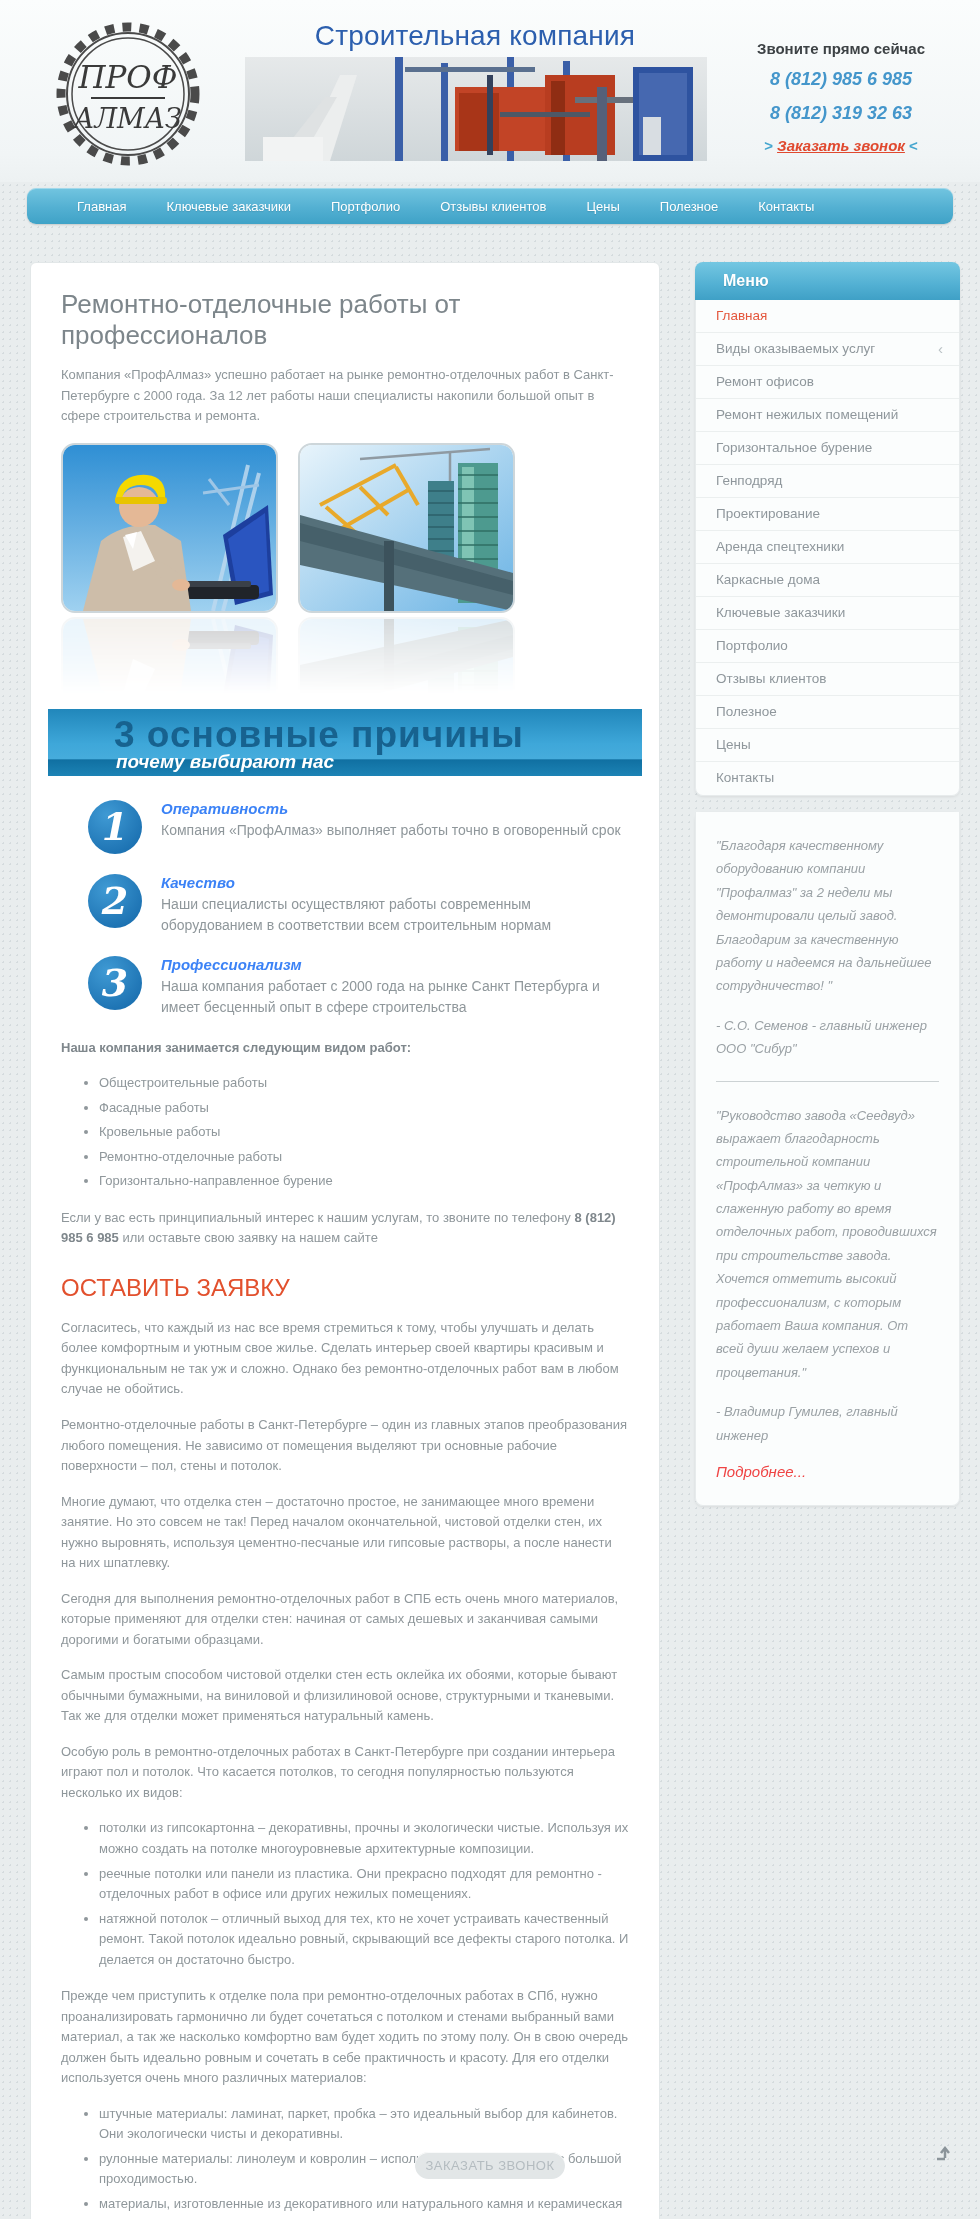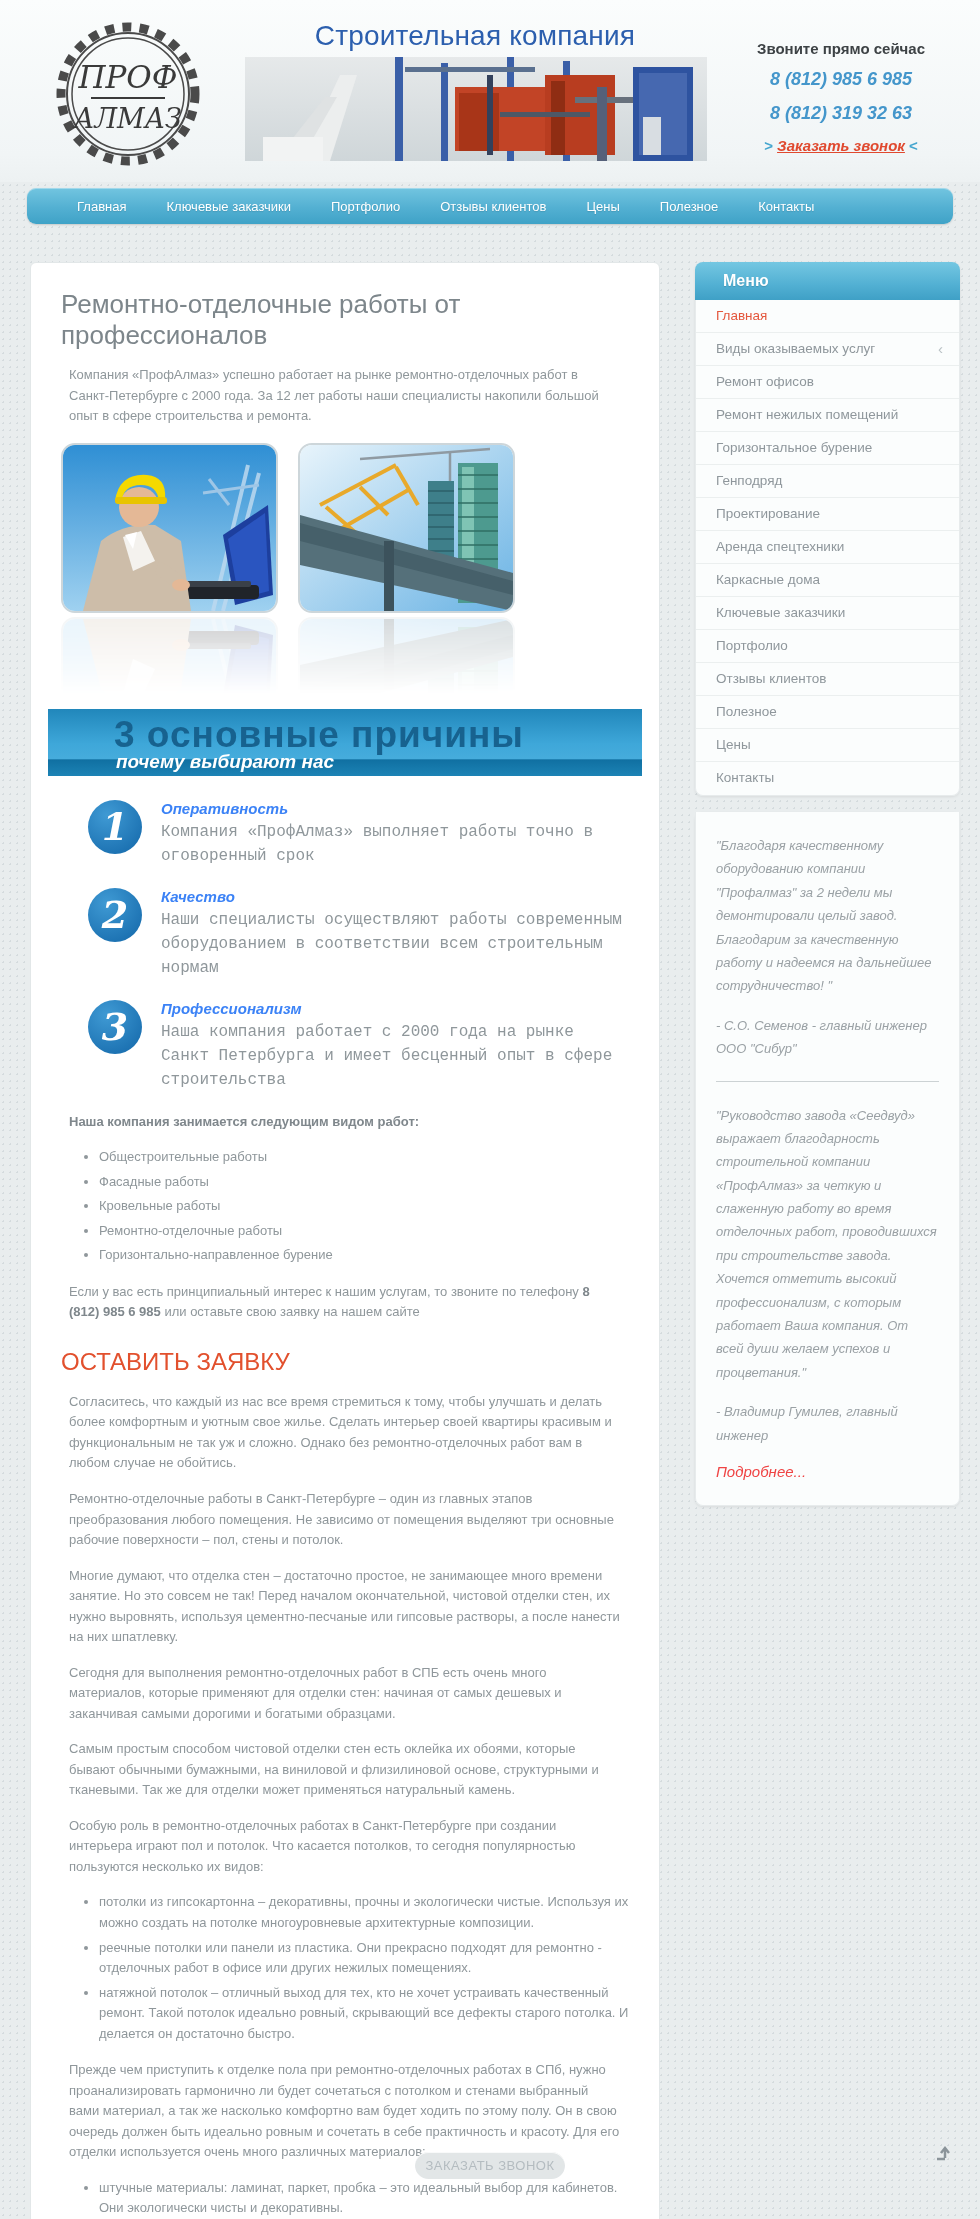--- a/index.html
+++ b/index.html
@@ -29,36 +29,36 @@
     background:linear-gradient(180deg,#72c5e0 0%,#53b0d2 55%,#3fa2c7 100%);
     box-shadow:0 1px 2px rgba(0,0,0,.15), inset 0 1px 0 rgba(255,255,255,.35);
     display:flex; align-items:center; padding-left:50px; }
   .nav-item { color:#fff; font-size:13px; margin-right:40px; cursor:pointer; text-shadow:0 1px 1px rgba(0,0,0,.12); }
   
   .main { display:flex; justify-content:space-between; align-items:flex-start; padding:38px 20px 0 30px; }
   .content { width:630px; background:#fff; border:1px solid #e2e7e8; border-radius:6px; padding:26px 30px 28px; }
   .sidebar { width:265px; }
   
   h1.page-title { font-size:26px; font-weight:normal; color:#7d868b; margin:0 0 14px; }
-  .content p { font-size:13px; line-height:1.58; margin:0 8px 15px; }
+  .content p { font-size:13px; line-height:1.58; margin:0 0 15px; }
   .photos { display:flex; gap:20px; margin:16px 0 96px; }
   .photo { width:217px; height:170px; border-radius:14px; border:2px solid #cdd6da; overflow:hidden; background:#fff;
     -webkit-box-reflect: below 4px linear-gradient(to bottom, rgba(0,0,0,0) 55%, rgba(0,0,0,.22)); }
   .photo svg { display:block; }
   .banner { position:relative; width:594px; height:67px; margin:0 0 24px -13px;
     background:linear-gradient(180deg,#2187bb 0%,#3ea7d9 52%,#46acdc 74%,#1070a2 76%,#1c83b5 100%);padding-left:28px; }
   .banner-title { position:absolute; left:66px; top:5px; font-size:37px; font-weight:bold; color:#17628f; letter-spacing:1px; }
   .banner-sub { position:absolute; left:68px; bottom:3px; font-size:19px; font-weight:bold; font-style:italic; color:#fff; }
   .reason { display:flex; margin:0 0 20px 27px; }
   .reason-num { flex:0 0 54px; width:54px; height:54px; border-radius:50%;
     background:radial-gradient(circle at 35% 28%, #3f9ad4, #1266a8);
     color:#fff; font-family:"DejaVu Serif", serif; font-style:italic; font-weight:bold; font-size:38px;
     display:flex; align-items:center; justify-content:center; margin-right:19px; }
   .reason-title { color:#3b82f6; font-weight:bold; font-style:italic; font-size:15px; margin-bottom:3px; }
-  .reason-text { font-size:16px; line-height:1.5; width:470px;font-family:Liberation Mono, monospace; }
+  .reason-text { font-size:14px; line-height:1.5; width:470px; }
   .works-heading { font-weight:bold; color:#7f878c; }
   .content ul { margin:0 0 16px; padding-left:38px; }
   .content li { font-size:13px; line-height:1.58; margin-bottom:4px; }
   .contact-phone { font-weight:bold; color:#7f878c; }
   .request-link { display:inline-block; font-size:24px; color:#e2502d; text-decoration:none; margin:10px 0 16px; cursor:pointer; }
   
   .side-card { border-radius:8px; margin-bottom:16px; box-shadow:0 1px 3px rgba(0,0,0,.08); }
   .side-head { height:38px; line-height:38px; padding-left:28px; color:#fff; font-size:16px; font-weight:bold;
     border-radius:8px 8px 0 0; background:linear-gradient(180deg,#74c7e2 0%,#52b0d3 60%,#3fa0c6 100%);
     text-shadow:0 1px 1px rgba(0,0,0,.15); }

